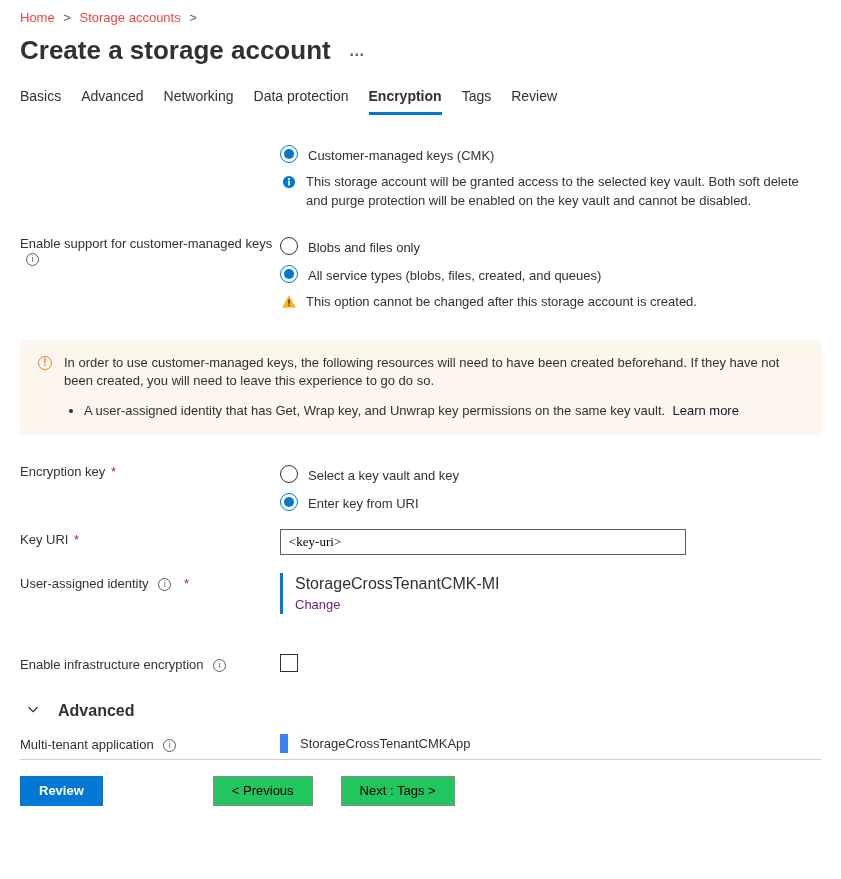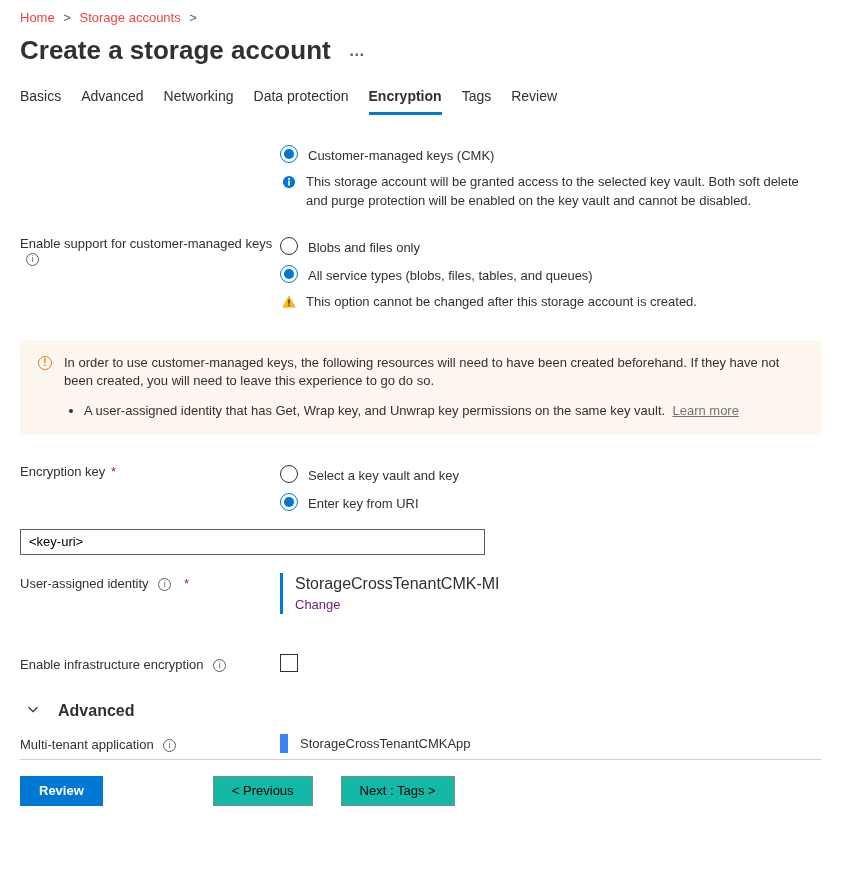--- a/index.html
+++ b/index.html
@@ -108,39 +108,39 @@
     flex:0 0 14px; margin-right:10px; margin-top:2px; margin-left:2px;
   }
   .banner {
     background:#fdf6ee;
     padding:14px 18px 14px 18px;
     margin: 14px 0 26px 0;
   }
   .banner-top { display:flex; align-items:flex-start; }
   .banner ul { margin:10px 0 0 46px; padding:0; }
   .banner li { font-size:13px; line-height:1.5; }
-  .banner a { color:#737373; text-decoration:underline; cursor:pointer;}
+  .banner a { color:#0f172a; cursor:pointer;}
   .banner-icon {
     width:14px;height:14px;border:1px solid #e67e22;border-radius:50%;
     color:#e67e22;display:inline-flex;align-items:center;justify-content:center;
     font-size:10px;font-weight:bold;flex:0 0 14px;margin-right:12px;margin-top:2px;
   }
   .req { color:#a4262c; margin-left:2px;}
   .help-icon {
     display:inline-flex;width:13px;height:13px;border:1px solid #605e5c;
     border-radius:50%;align-items:center;justify-content:center;
     font-size:9px;color:#605e5c;margin-left:6px;cursor:pointer;vertical-align:middle;
   }
   input[type="text"].uri-input {
-    width:465px;
+    width:406px;
     height:26px;
     border:1px solid #605e5c;
     padding:0 8px;
     font-size:13px;
-    font-family:Liberation Sans, sans-serif;
+    font-family:Liberation Serif, serif;
   }
   .identity-block {
     border-left:3px solid #0078d4;
     padding:2px 0 2px 12px;
   }
   .identity-block .val { font-size:16px; }
   .identity-block .change { color:#701a75; font-size:13px; cursor:pointer; margin-top:4px; display:inline-block;}
   .checkbox {
     width:18px;height:18px;border:1px solid #323130;cursor:pointer;
   }
@@ -162,21 +162,21 @@
   }
   .divider { border:none;border-top:1px solid #d1d1d1;margin:6px 0 16px 0;}
   .footer-bar {
     display:flex;align-items:center;gap:110px;
   }
   .btn {
     height:30px;
     padding:0 18px;
     font-size:13px;
     border:1px solid #8a8886;
-    background:#14b8a6;
+    background:#22c55e;
     cursor:pointer;
     font-family:inherit;
   }
   .btn.primary {
     background:#0078d4;color:#fff;border-color:#0078d4;font-weight:600;
   }
   .btn-group { display:flex;gap:28px;}
   .spacer-lg { height:34px; }
 </style>
 </head>
@@ -227,21 +227,21 @@
     <span>Enable support for customer-managed keys</span>
     <span class="help-icon">i</span>
   </div>
   <div class="field-col">
     <div class="radio-row">
       <div class="radio"></div>
       <div class="radio-label">Blobs and files only</div>
     </div>
     <div class="radio-row">
       <div class="radio selected"></div>
-      <div class="radio-label">All service types (blobs, files, tables, and queues)</div>
+      <div class="radio-label">All service types (blobs, files, created, and queues)</div>
     </div>
     <div class="info-row">
       <svg class="warn-icon" width="14" height="14" viewBox="0 0 16 16">
         <polygon points="8,1 15,14 1,14" fill="#ffb900" stroke="#d18b00" stroke-width="0.5"></polygon>
         <rect x="7.2" y="5" width="1.6" height="5" fill="#323130"></rect>
         <rect x="7.2" y="11" width="1.6" height="1.6" fill="#323130"></rect>
       </svg>
       <div class="info-text">This option cannot be changed after this storage account is created.</div>
     </div>
   </div>
@@ -269,20 +269,23 @@
       <div class="radio-label">Select a key vault and key</div>
     </div>
     <div class="radio-row">
       <div class="radio selected"></div>
       <div class="radio-label">Enter key from URI</div>
     </div>
   </div>
 </div>
 
 <div class="form-row" style="margin-top:8px;">
+  <div class="label-col">
+    <span>Key URI</span><span class="req"> *</span>
+  </div>
   <div class="field-col">
     <input type="text" class="uri-input" value="&lt;key-uri&gt;" style="">
   </div>
 </div>
 
 <div class="form-row" style="margin-top:18px;">
   <div class="label-col">
     <span>User-assigned identity</span>
     <span class="help-icon">i</span>
     <span class="req">&nbsp;&nbsp;*</span>

